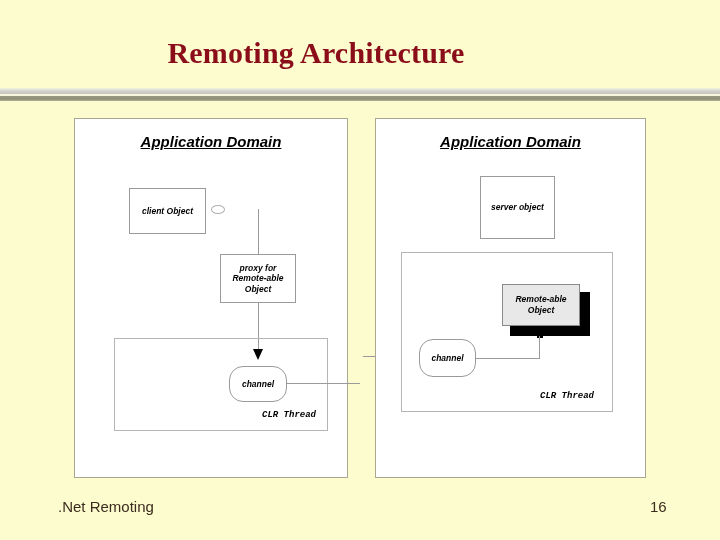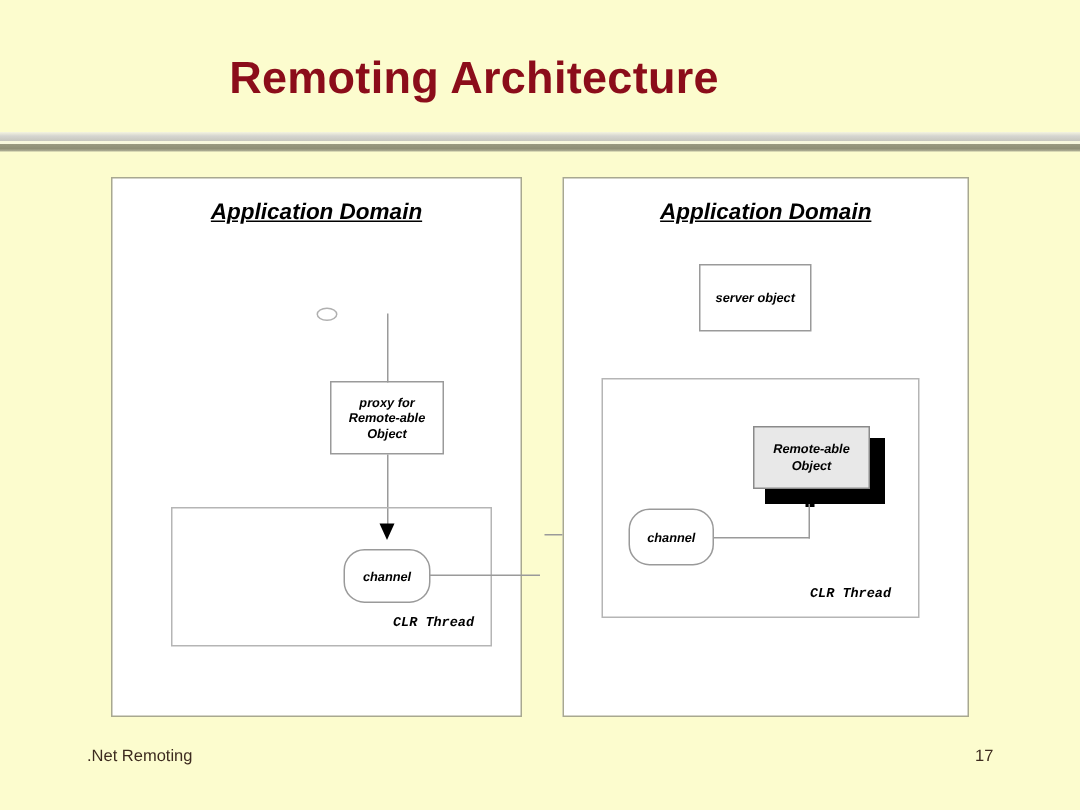--- a/index.html
+++ b/index.html
@@ -23,21 +23,21 @@
   .slide-title {
     position: absolute;
     left: 0;
     top: 36px;
     width: 632px;
     text-align: center;
     font-size: 30px;
     font-weight: bold;
     color: #8b0d1a;
     letter-spacing: 0.2px;
-    font-family: Liberation Sans, sans-serif;
+    font-family: Liberation Serif, serif;
   }
   
   .divider {
     position: absolute;
     left: 0;
     width: 720px;
   }
   .divider-light {
     top: 88px;
     height: 6px;
@@ -179,41 +179,42 @@
   }
   .sq-marker {
     position: absolute;
     background: #000;
     width: 6px; height: 6px;
   }
   
   .footer-text {
     position: absolute;
     top: 498px;
-    font-size: 11px;
+    font-size: 15px;
     color: #3d2b1f;
     font-family: "Liberation Sans", sans-serif;
   }
   #footer-left  { left: 58px; }
   #footer-page  { left: 650px; }
 </style>
 </head>
 <body>
 
 <div id="slide">
 
   <div class="slide-title">Remoting Architecture</div>
 
   <div class="divider divider-light"></div>
   <div class="divider divider-gap"></div>
   <div class="divider divider-dark"></div>
 
   <div class="panel" id="panel-left">
     <div class="panel-title">Application Domain</div>
 
+    <div class="box" style="left:54px; top:69px; width:77px; height:46px;">client Object</div>
 
     <div class="ellipse" style="left:136px; top:86px; width:14px; height:9px;"></div>
 
     <div class="box" style="left:145px; top:135px; width:76px; height:49px; flex-direction:column;justify-content:center;">
       <span>proxy for</span>
       <span>Remote-able</span>
       <span>Object</span>
     </div>
 
     <div class="vline" style="left:183px; top:90px; height:46px;"></div>
@@ -228,34 +229,34 @@
   </div>
 
   <div class="hline" style="left:286px; top:383px; width:74px;"></div>
 
   <div class="hline" style="left:363px; top:356px; width:50px;"></div>
   <div class="arrow-right" style="left:412px; top:351px;"></div>
 
   <div class="panel" id="panel-right">
     <div class="panel-title">Application Domain</div>
 
-    <div class="box" style="left:90px; top:57px; width:75px; height:45px;text-align:right;">server object</div>
+    <div class="box" style="left:104px; top:57px; width:75px; height:63px;text-align:right;">server object</div>
 
     <div class="container-box" style="left:25px; top:133px; width:212px; height:160px;"></div>
     <div class="container-label" style="left:164px; top:272px;">CLR Thread</div>
 
     <div class="shadow-block" style="left:134px; top:173px; width:80px; height:44px;"></div>
     <div class="shadow-box" style="left:126px; top:165px; width:78px; height:42px; flex-direction:column;">
       <span>Remote-able</span>
       <span>Object</span>
     </div>
     <div class="sq-marker" style="left:161px; top:213px;"></div>
 
     <div class="rounded" style="left:43px; top:220px; width:57px; height:38px;">channel</div>
 
     <div class="hline" style="left:100px; top:239px; width:64px;"></div>
     <div class="vline" style="left:163px; top:215px; height:25px;"></div>
   </div>
 
   <div class="footer-text" id="footer-left">.Net Remoting</div>
-  <div class="footer-text" id="footer-page">17</div>
+  <div class="footer-text" id="footer-page">16</div>
 
 </div>
 
 </body></html>

